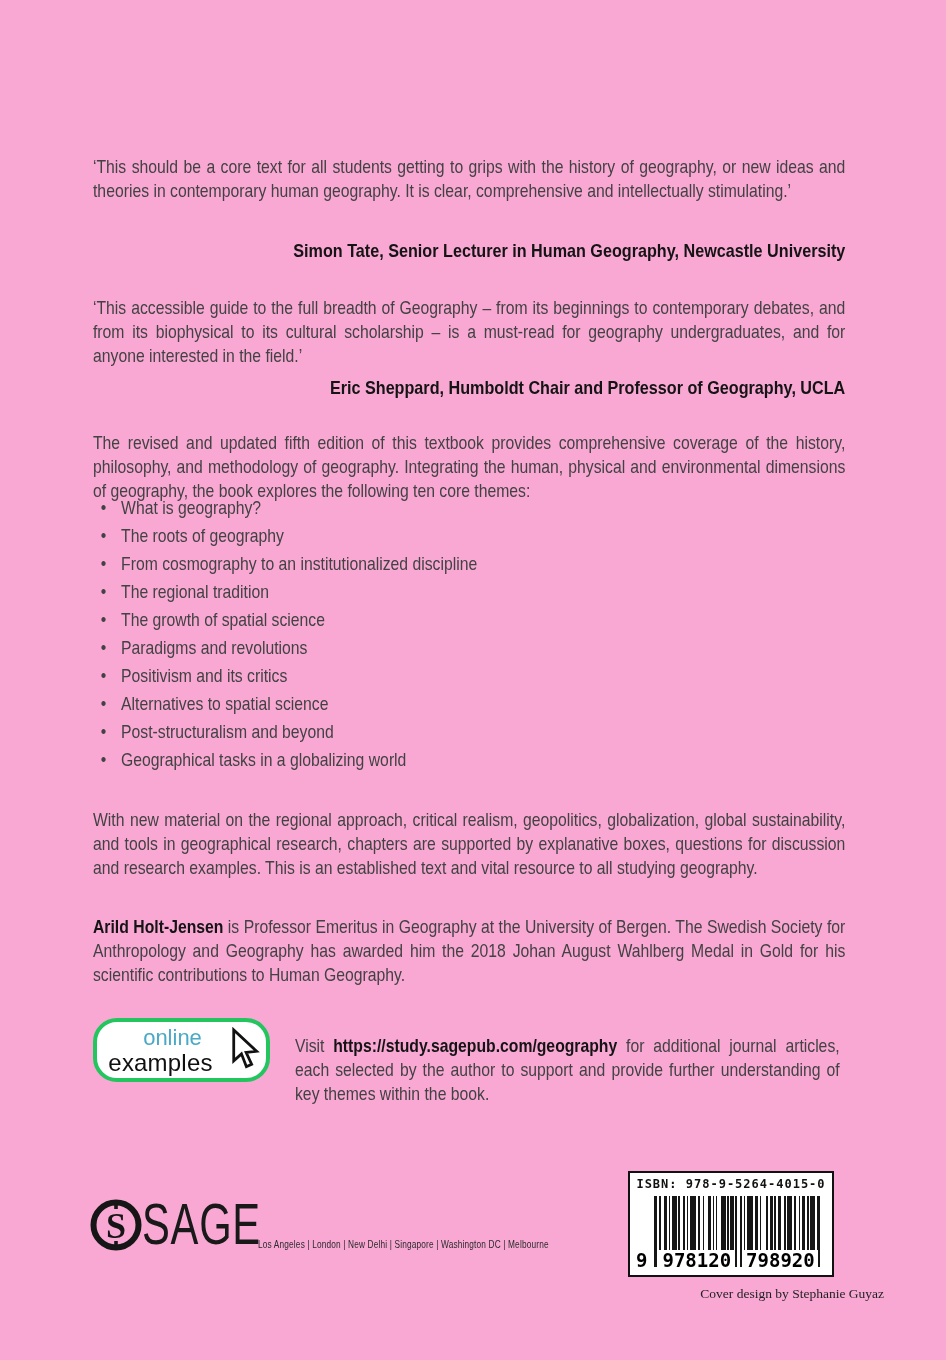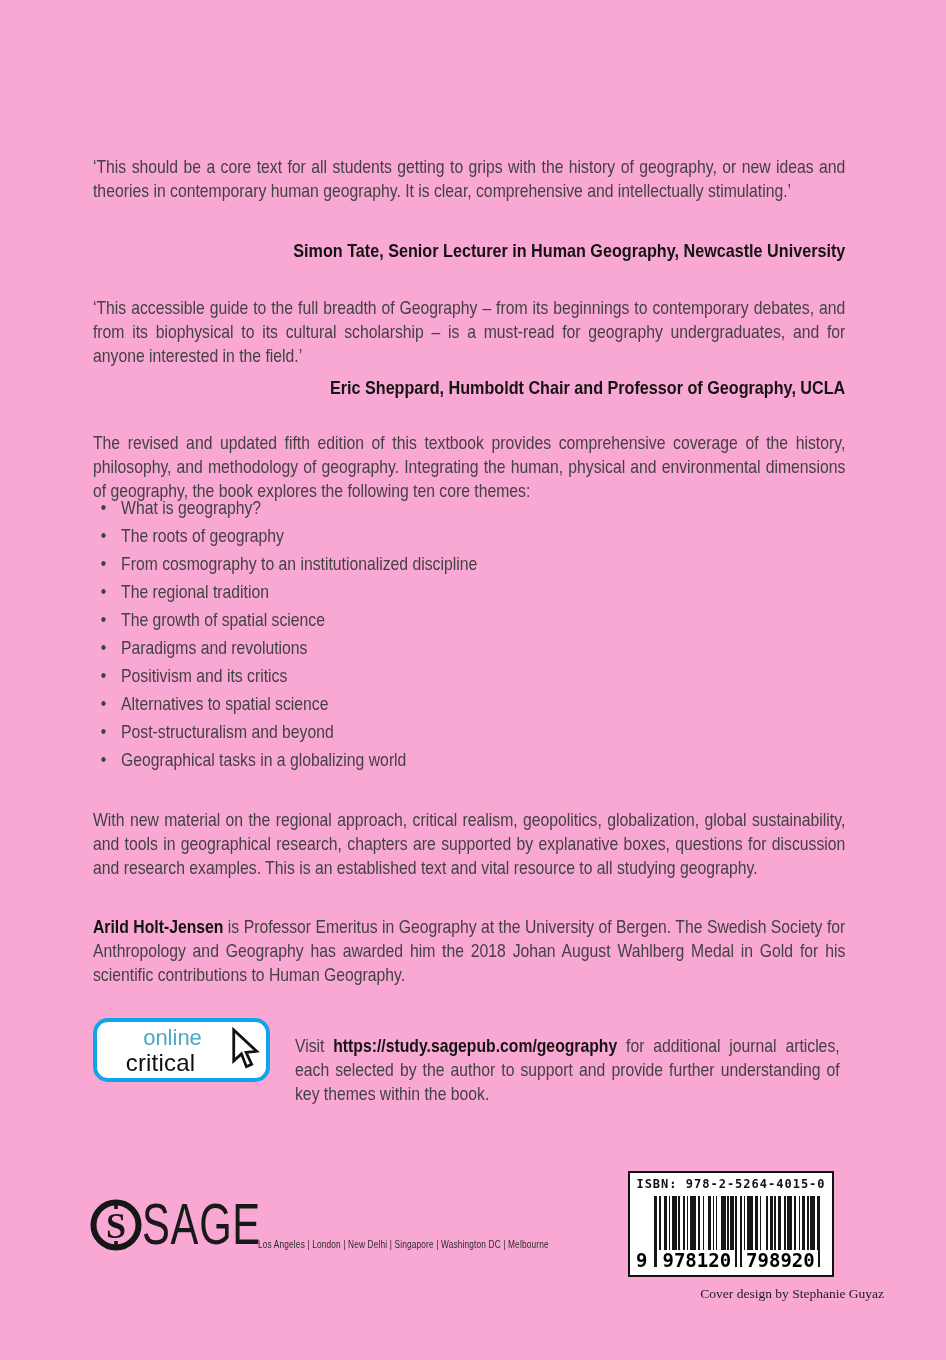--- a/index.html
+++ b/index.html
@@ -23,21 +23,21 @@
   ul.bullets{
     position:absolute;left:93px;width:884px;margin:0;padding:0;list-style:none;
     transform:scaleX(0.851);transform-origin:0 0;
     font-size:18.5px;color:#424242;
   }
   ul.bullets li{height:28px;line-height:28px;padding-left:9px;}
   ul.bullets li .dot{display:inline-block;width:24px;color:#424242;}
   
   .res-box{
     position:absolute;left:93px;top:1018px;width:169px;height:56px;
-    border:4px solid #0ea5e9;border-radius:15px;background:#fff;
+    border:4px solid #22c55e;border-radius:24px;background:#fff;
   }
   .res-lines{position:absolute;left:4px;right:46px;top:4px;text-align:center;line-height:1.08;}
   .res-online{display:block;font-size:22px;color:#4aa9c6;margin-left:24px;}
   .res-resources{display:block;font-size:24px;color:#101010;letter-spacing:0.2px;}
   .cursor{position:absolute;right:6px;top:5px;}
   .res-text{
     position:absolute;left:295px;top:1015px;width:640px;
     transform:scaleX(0.851);transform-origin:0 0;
     font-size:18.5px;line-height:24px;text-align:justify;color:#424242;
   }
@@ -98,21 +98,21 @@
     <li><span class="dot">•</span><span>Geographical tasks in a globalizing world</span></li>
   </ul>
 
   <p class="copy" style="top:789px;">With new material on the regional approach, critical realism, geopolitics, globalization, global sustainability, and tools in geographical research, chapters are supported by explanative boxes, questions for discussion and research examples. This is an established text and vital resource to all studying geography.</p>
 
   <p class="copy" style="top:896px;"><strong>Arild Holt-Jensen</strong><span> is Professor Emeritus in Geography at the University of Bergen. The Swedish Society for Anthropology and Geography has awarded him the 2018 Johan August Wahlberg Medal in Gold for his scientific contributions to Human Geography.</span></p>
 
   <div class="res-box">
     <div class="res-lines">
       <span class="res-online" style="color: rgb(74, 169, 198);">online</span>
-      <span class="res-resources">critical</span>
+      <span class="res-resources">examples</span>
     </div>
     <span class="cursor">
       <svg viewBox="0 0 22 28" width="34" height="46">
         <polygon points="5,1 5,21 10,16.5 13.2,24.8 16.6,23.2 13,15.5 19.8,14.8" fill="#ffffff" stroke="#111111" stroke-width="1.8" stroke-linejoin="miter"></polygon>
       </svg>
     </span>
   </div>
 
   <p class="res-text"><span>Visit </span><strong>https://study.sagepub.com/geography</strong><span> for additional journal articles, each selected by the author to support and provide further understanding of key themes within the book.</span></p>
 
@@ -121,21 +121,21 @@
       <circle cx="26" cy="26" r="22.5" fill="none" stroke="#161616" stroke-width="6"></circle>
       <rect x="24.2" y="4" width="3.6" height="6" fill="#161616"></rect>
       <rect x="24.2" y="42" width="3.6" height="6" fill="#161616"></rect>
       <text x="26" y="39" text-anchor="middle" font-family="Liberation Serif, serif" font-size="36" font-weight="bold" fill="#161616">S</text>
     </svg>
   </span>
   <div class="sage-word">SAGE</div>
   <div class="cities">Los Angeles | London | New Delhi | Singapore | Washington DC | Melbourne</div>
 
   <div class="barcode">
-    <div class="isbn">ISBN: 978-2-5264-4015-0</div>
+    <div class="isbn">ISBN: 978-9-5264-4015-0</div>
     <div class="bars">
         <div style="position: absolute; top: 0px; bottom: 0px; background: rgb(22, 22, 22); left: 0px; width: 3.2549px;"></div>
         <div style="position: absolute; top: 0px; bottom: 0px; background: rgb(22, 22, 22); left: 4.88235px; width: 1.62745px;"></div>
         <div style="position: absolute; top: 0px; bottom: 0px; background: rgb(22, 22, 22); left: 9.76471px; width: 3.2549px;"></div>
         <div style="position: absolute; top: 0px; bottom: 0px; background: rgb(22, 22, 22); left: 14.6471px; width: 1.62745px;"></div>
         <div style="position: absolute; top: 0px; bottom: 0px; background: rgb(22, 22, 22); left: 17.902px; width: 4.88235px;"></div>
         <div style="position: absolute; top: 0px; bottom: 0px; background: rgb(22, 22, 22); left: 24.4118px; width: 1.62745px;"></div>
         <div style="position: absolute; top: 0px; bottom: 0px; background: rgb(22, 22, 22); left: 29.2941px; width: 1.62745px;"></div>
         <div style="position: absolute; top: 0px; bottom: 0px; background: rgb(22, 22, 22); left: 32.549px; width: 1.62745px;"></div>
         <div style="position: absolute; top: 0px; bottom: 0px; background: rgb(22, 22, 22); left: 35.8039px; width: 6.5098px;"></div>

